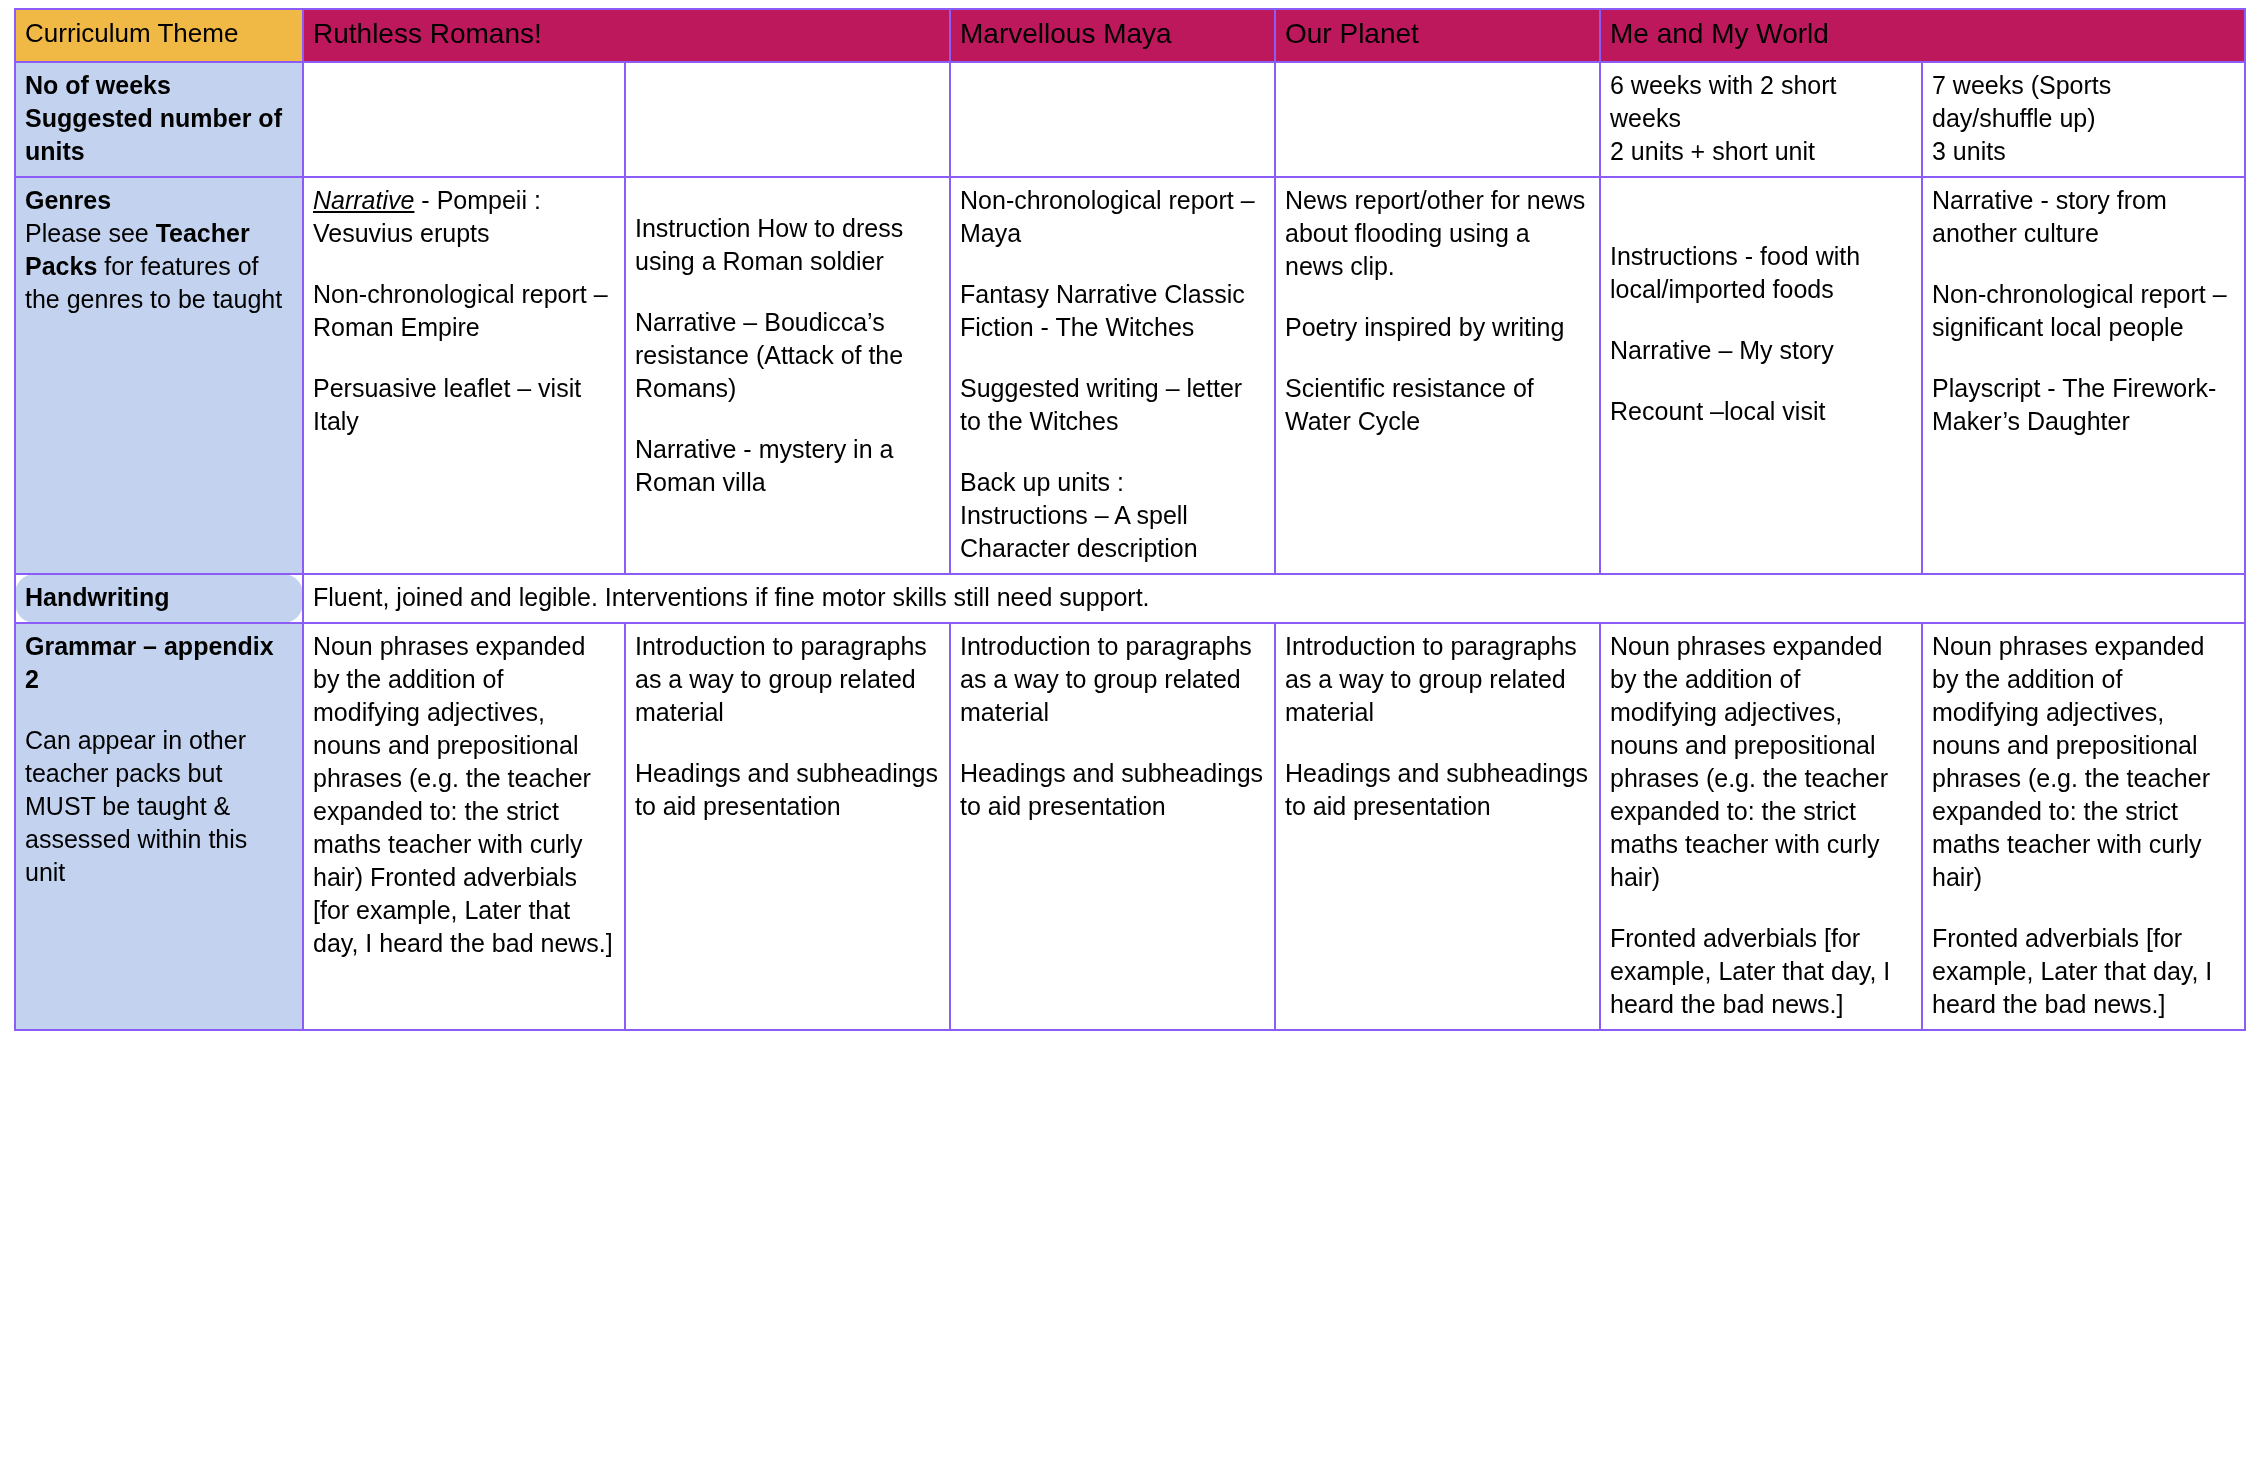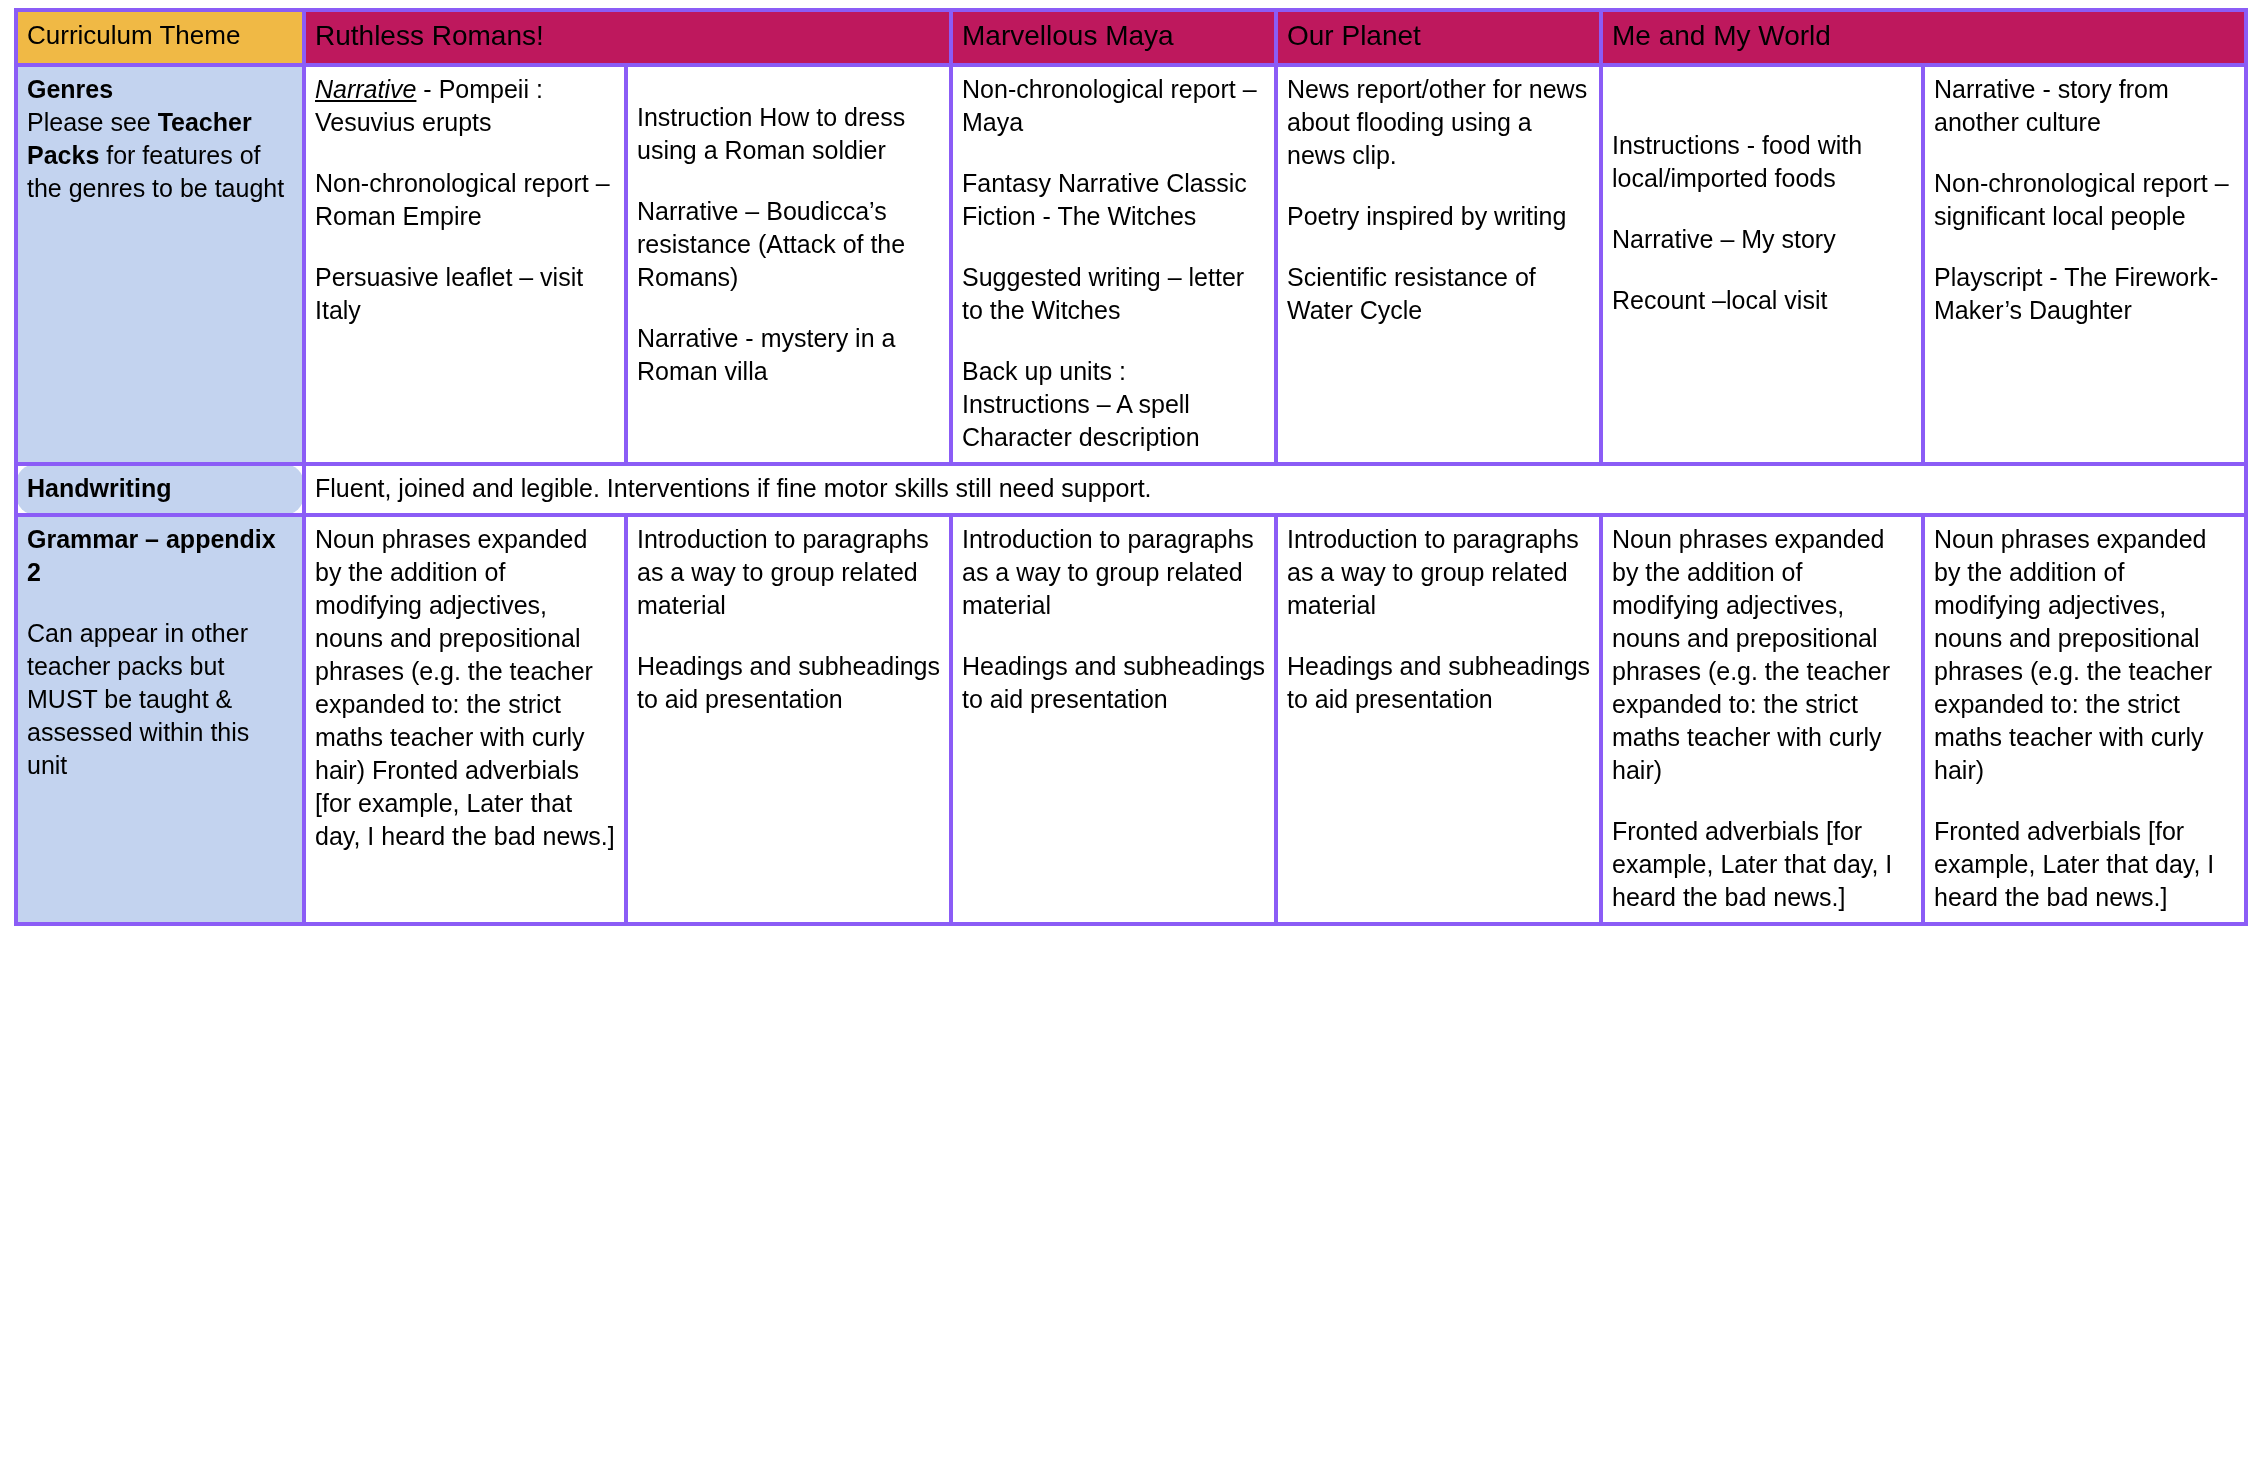--- a/index.html
+++ b/index.html
@@ -20,21 +20,21 @@
   }
   table.curriculum {
     border-collapse: collapse;
     table-layout: fixed;
     width: 2230px;
     font-size: 25px;
     line-height: 1.32;
     color: #000000;
   }
   table.curriculum td, table.curriculum th {
-    border: 4px solid #8b5cf6;
+    border: 2px solid #8b5cf6;
     vertical-align: top;
     padding: 6px 9px 8px 9px;
     text-align: left;
     font-weight: normal;
   }
   
   col.c0 { width: 288px; }
   col.c1 { width: 322px; }
   col.c2 { width: 325px; }
   col.c3 { width: 325px; }
@@ -87,20 +87,38 @@
     <tbody>
 
       <tr>
         <td class="hdr-left">Curriculum Theme</td>
         <td class="hdr" colspan="2">Ruthless Romans!</td>
         <td class="hdr">Marvellous Maya</td>
         <td class="hdr">Our Planet</td>
         <td class="hdr" colspan="2">Me and My World</td>
       </tr>
 
+      <tr>
+        <td class="rowhead">
+          <b>No of weeks</b><br>
+          <b>Suggested number of units</b>
+        </td>
+        <td class="cell"></td>
+        <td class="cell"></td>
+        <td class="cell"></td>
+        <td class="cell"></td>
+        <td class="cell">
+          <p>6 weeks with 2 short weeks</p>
+          <p>2 units + short unit</p>
+        </td>
+        <td class="cell">
+          <p>7 weeks (Sports day/shuffle up)</p>
+          <p>3 units</p>
+        </td>
+      </tr>
 
       <tr>
         <td class="rowhead">
           <b>Genres</b>
           <p>
             <span>Please see </span><b>Teacher Packs</b><span> for features of the genres to be taught</span>
           </p>
         </td>
 
         <td class="cell">

